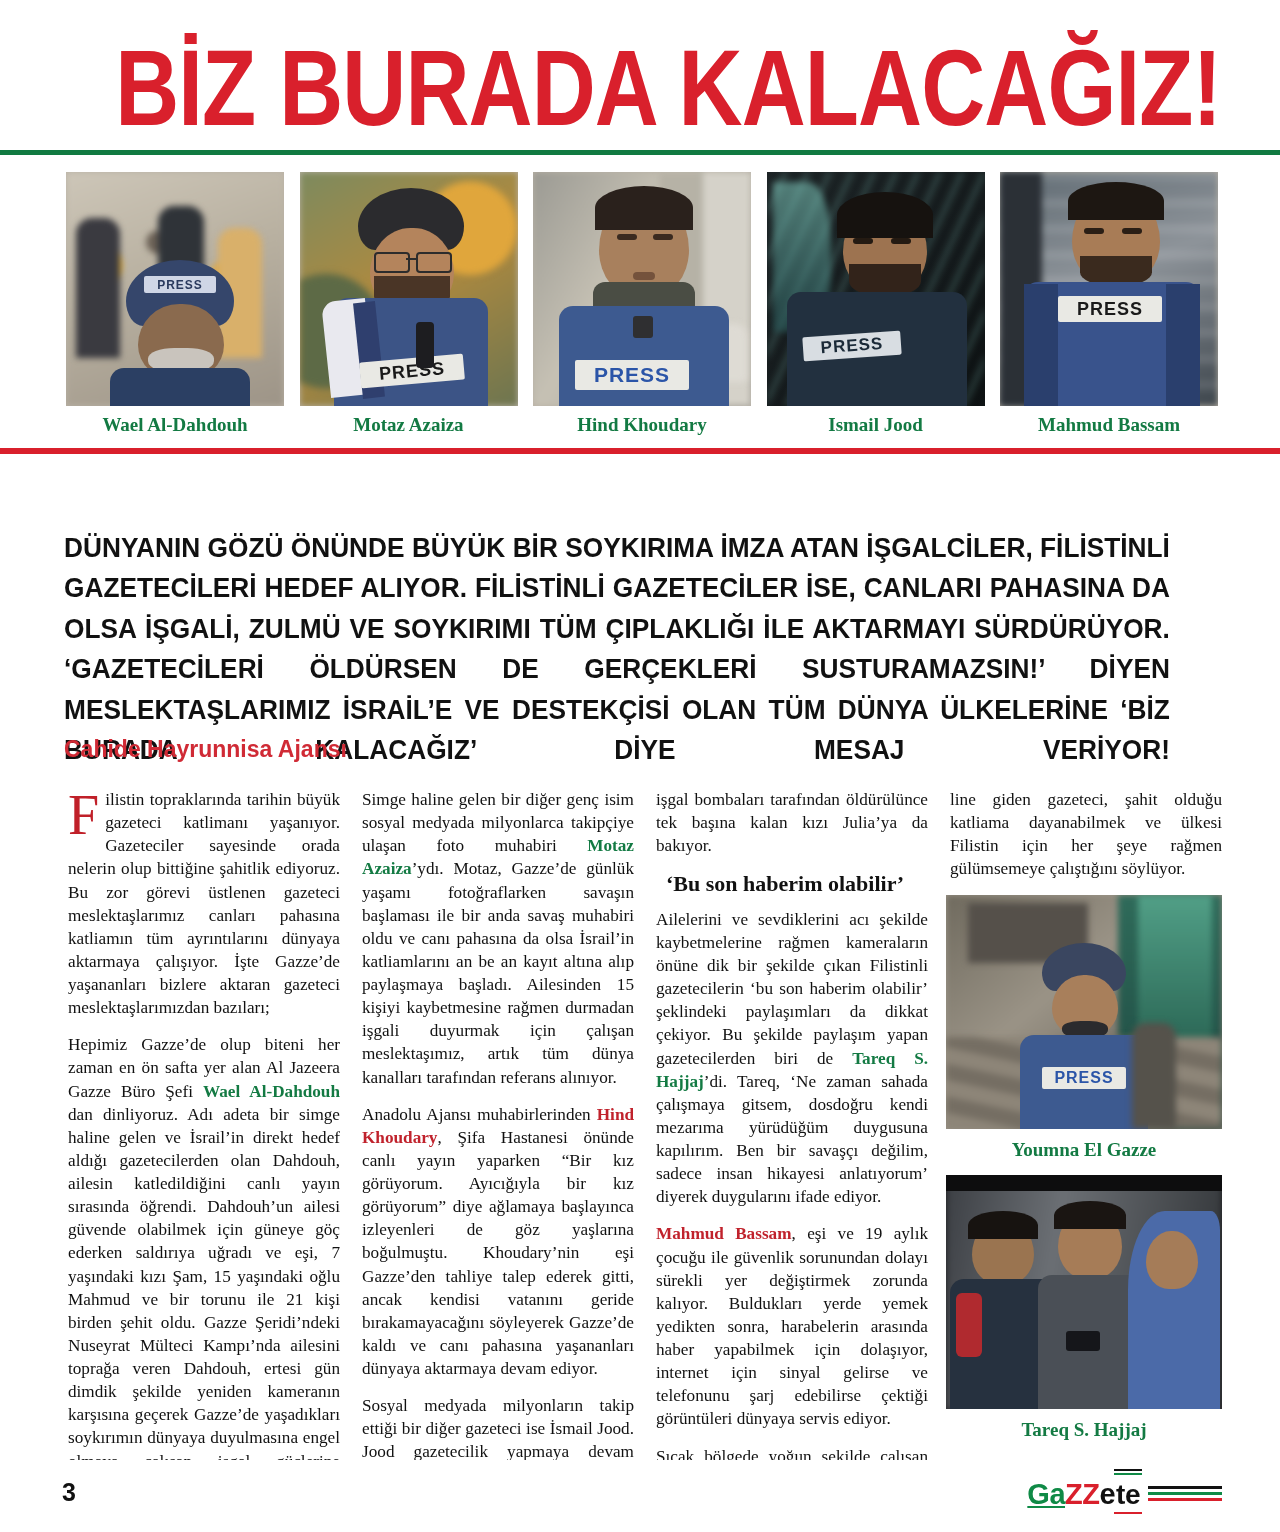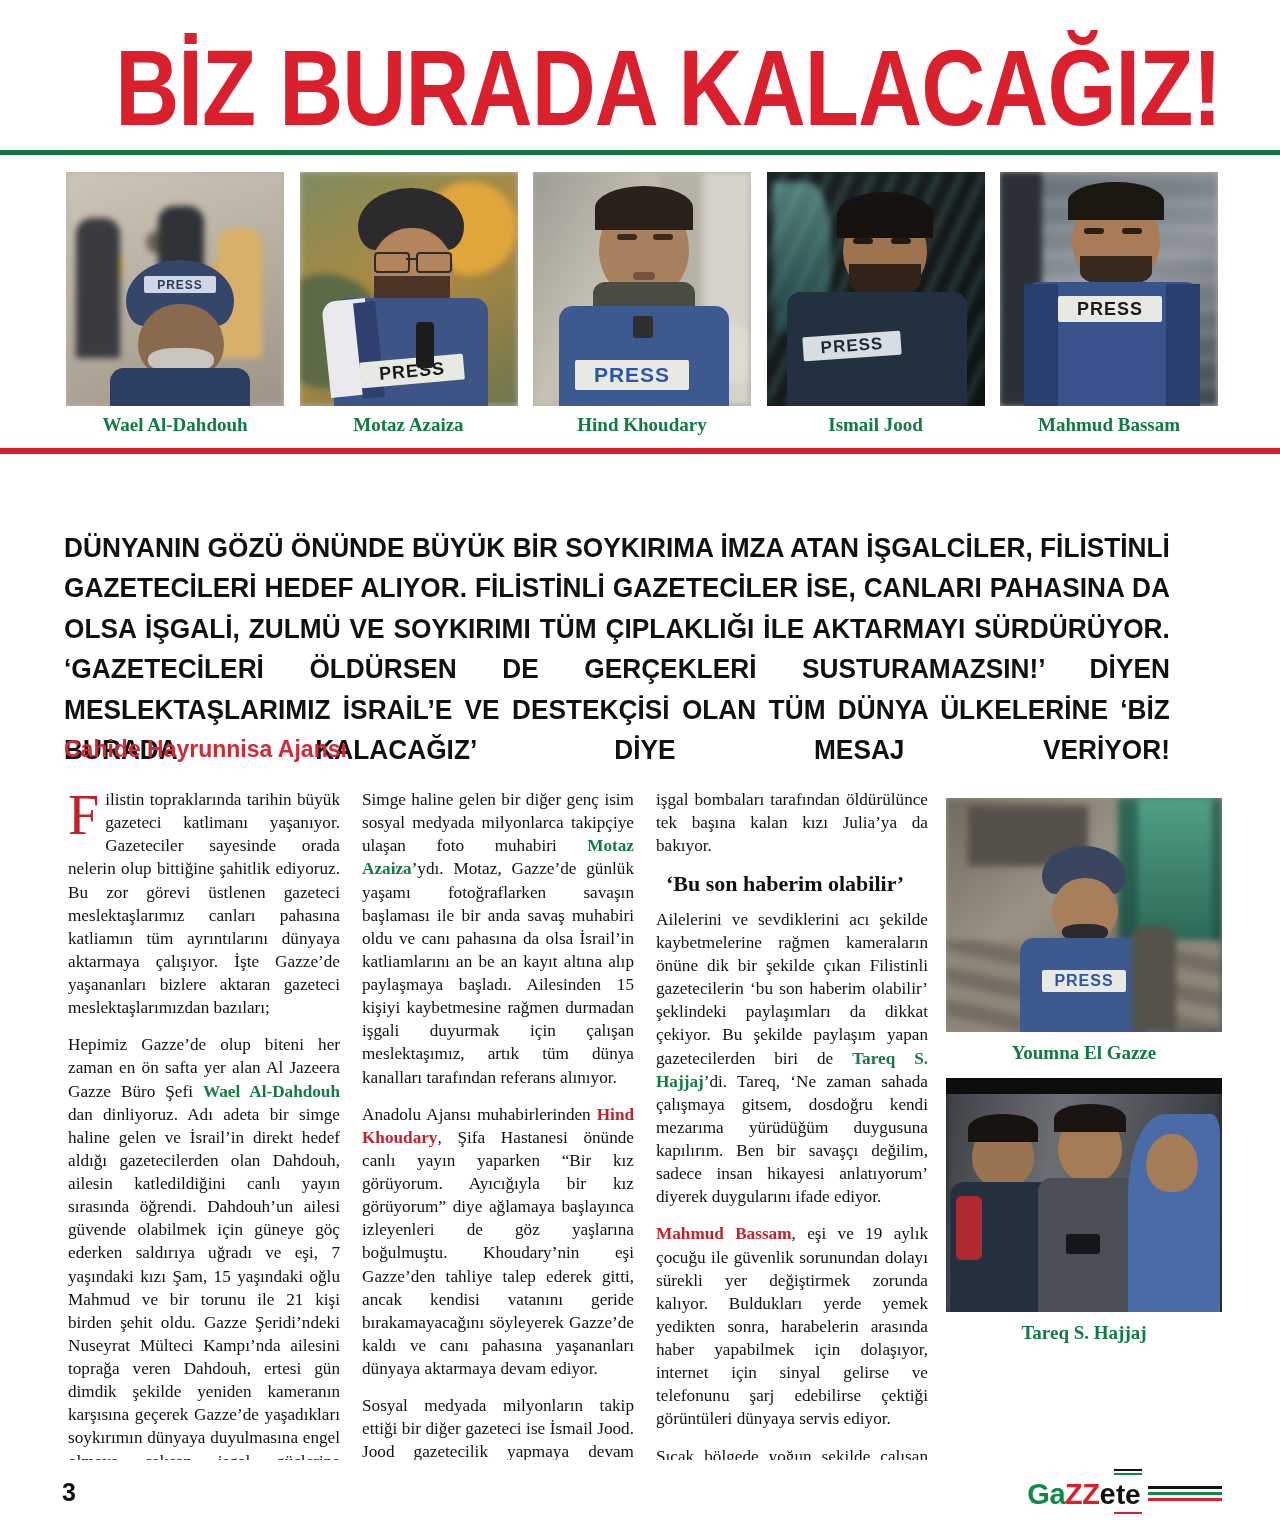--- a/index.html
+++ b/index.html
@@ -231,21 +231,21 @@
     gap: 7px;
   }
   .logo-word {
     font-family: "Liberation Sans", sans-serif;
     font-weight: bold;
     font-size: 29px;
     letter-spacing: -0.5px;
     display: flex;
     align-items: baseline;
   }
-  .lw-ga { color: #0f8a46; }
+  .lw-ga { color: #0f8a46; text-decoration: underline; }
   .lw-zz { color: #d9202c; }
   .lw-e  { color: #111111; }
   .lw-te {
     color: #111111;
     font-size: 28px;
     position: relative;
     padding: 0 1px;
   }
   .lw-te::before,
   .lw-te::after {
@@ -387,20 +387,21 @@
 
   <div class="col">
     <p>işgal bombaları tarafından öldürülünce tek başına kalan kızı Julia’ya da bakıyor.</p>
     <div class="subhead">‘Bu son haberim olabilir’</div>
     <p><span>Ailelerini ve sevdiklerini acı şekilde kaybetmelerine rağmen kameraların önüne dik bir şekilde çıkan Filistinli gazetecilerin ‘bu son haberim olabilir’ şeklindeki paylaşımları da dikkat çekiyor. Bu şekilde paylaşım yapan gazetecilerden biri de </span><span class="nm-green">Tareq S. Hajjaj</span><span>’di. Tareq, ‘Ne zaman sahada çalışmaya gitsem, dosdoğru kendi mezarıma yürüdüğüm duygusuna kapılırım. Ben bir savaşçı değilim, sadece insan hikayesi anlatıyorum’ diyerek duygularını ifade ediyor.</span></p>
     <p><span class="nm-red">Mahmud Bassam</span><span>, eşi ve 19 aylık çocuğu ile güvenlik sorunundan dolayı sürekli yer değiştirmek zorunda kalıyor. Buldukları yerde yemek yedikten sonra, harabelerin arasında haber yapabilmek için dolaşıyor, internet için sinyal gelirse ve telefonunu şarj edebilirse çektiği görüntüleri dünyaya servis ediyor.</span></p>
     <p><span>Sıcak bölgede yoğun şekilde çalışan bir diğer gazeteci ise Al Jazeera Muhabirlerinden </span></p>
   </div>
 
   <div class="col">
+    <p>line giden gazeteci, şahit olduğu katliama dayanabilmek ve ülkesi Filistin için her şeye rağmen gülümsemeye çalıştığını söylüyor.</p>
 
     <div class="colphoto">
       <div class="ph-bg blur" style="background:linear-gradient(140deg,#6f6a5e 0%,#9a9386 40%,#4f4a42 100%);"></div>
       <div style="position:absolute;right:0;top:0;width:104px;height:234px;background:linear-gradient(180deg,#2f6b5a,#1d4740);" class="blur"></div>
       <div style="position:absolute;right:10px;top:0;width:74px;height:150px;background:linear-gradient(180deg,#58a98f,#2d6b58);opacity:.85;" class="blur"></div>
       <div style="position:absolute;left:0;bottom:0;width:276px;height:92px;background:repeating-linear-gradient(12deg,#8d8578 0 16px,#756e63 16px 32px);" class="blur"></div>
       <div style="position:absolute;left:22px;top:8px;width:120px;height:60px;background:#55504a;border-radius:0 0 10px 0;" class="blur"></div>
       <div class="helmet" style="left:96px;top:48px;width:84px;height:48px;background:#3a4660;"></div>
       <div class="person-head" style="left:106px;top:80px;width:66px;height:62px;background:#a87f5b;"></div>
       <div style="position:absolute;left:116px;top:126px;width:46px;height:18px;background:#2b2b2e;border-radius:40% 40% 50% 50%;"></div>

